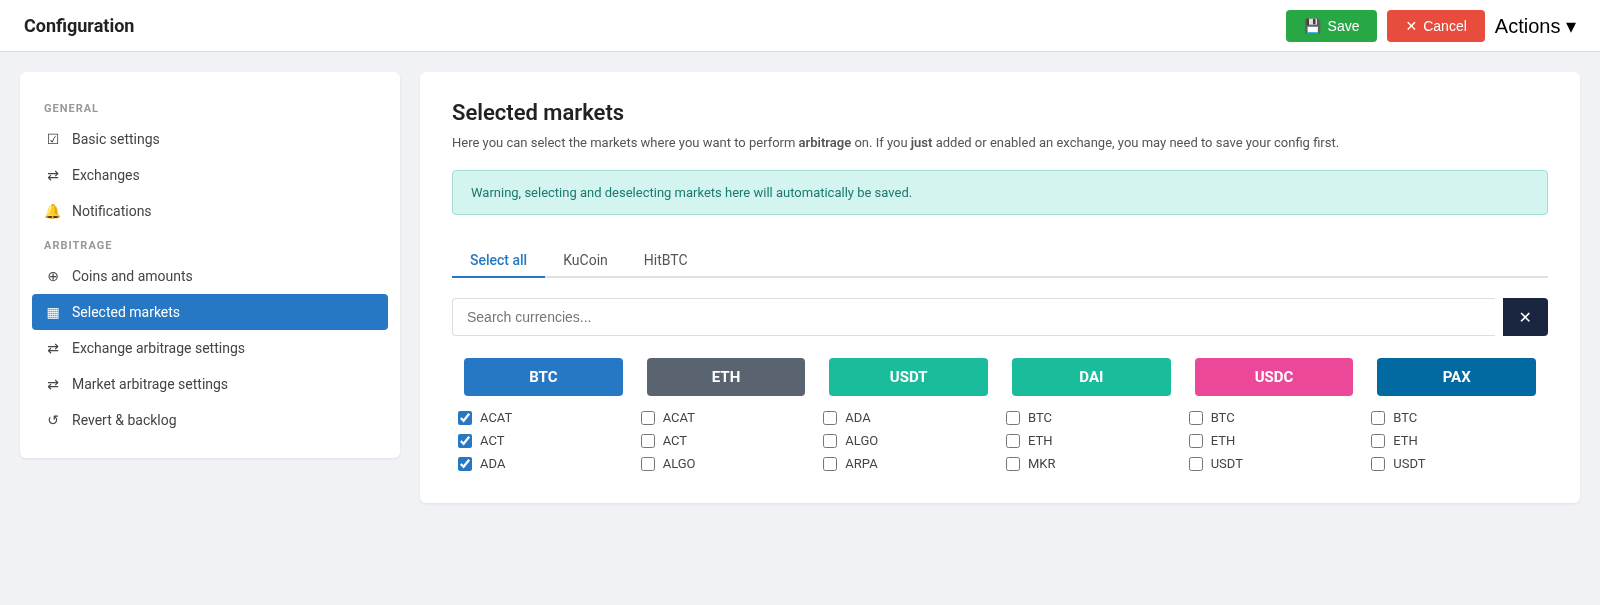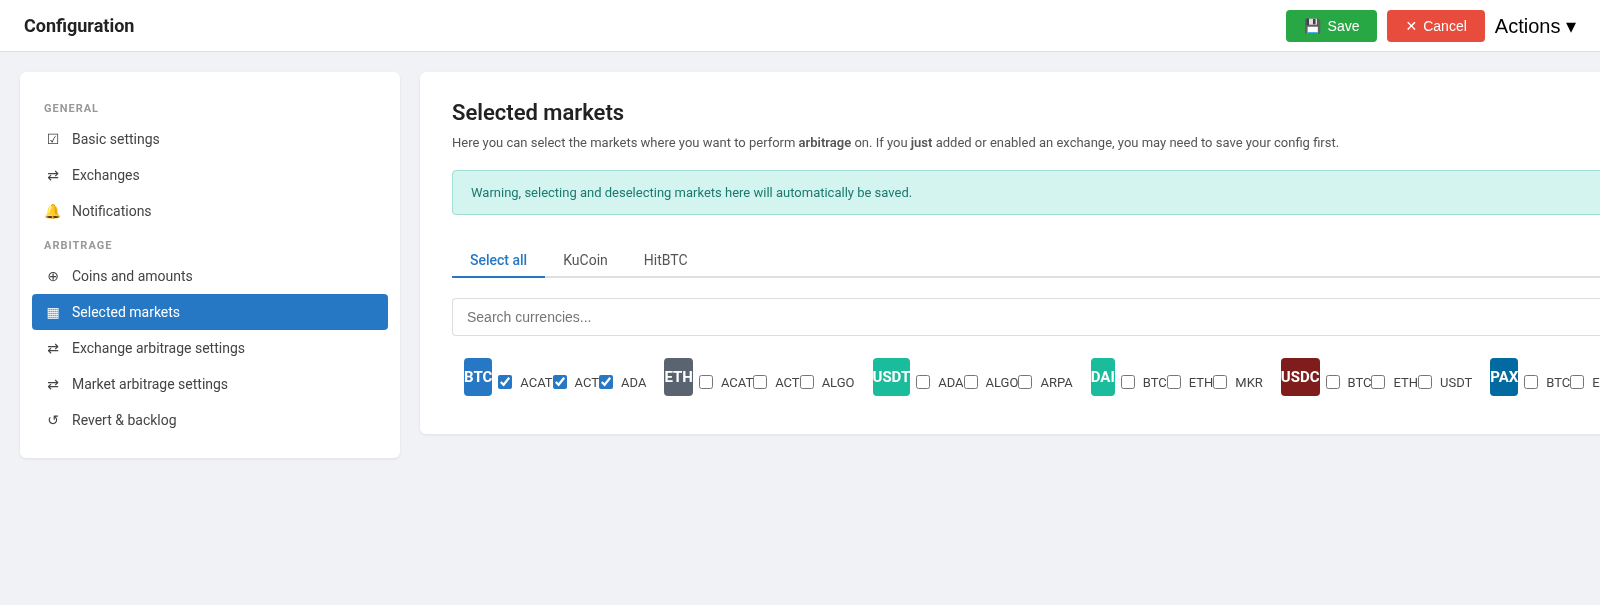--- a/index.html
+++ b/index.html
@@ -212,20 +212,21 @@
       border-radius: 4px;
       font-weight: 700;
       font-size: 15px;
       color: #fff;
       margin: 0 6px 10px;
     }
 
     
     .currency-col {
       display: flex;
+      flex-direction: column;
       padding: 0 6px;
     }
     .checkbox-row {
       display: flex;
       align-items: center;
       gap: 8px;
       padding: 4px 0;
       font-size: 13px;
       color: #444;
     }
@@ -381,21 +382,21 @@
           <div class="checkbox-row">
             <input type="checkbox" style="">
             <span>ETH</span>
           </div>
           <div class="checkbox-row">
             <input type="checkbox" style="">
             <span>MKR</span>
           </div>
         </div>
         <div class="currency-col">
-          <div class="currency-header" style="background: #7f1d1d;">USDC</div>
+          <div class="currency-header" style="background: #ec4899;">USDC</div>
           <div class="checkbox-row">
             <input type="checkbox" style="">
             <span>BTC</span>
           </div>
           <div class="checkbox-row">
             <input type="checkbox" style="">
             <span>ETH</span>
           </div>
           <div class="checkbox-row">
             <input type="checkbox" style="">

